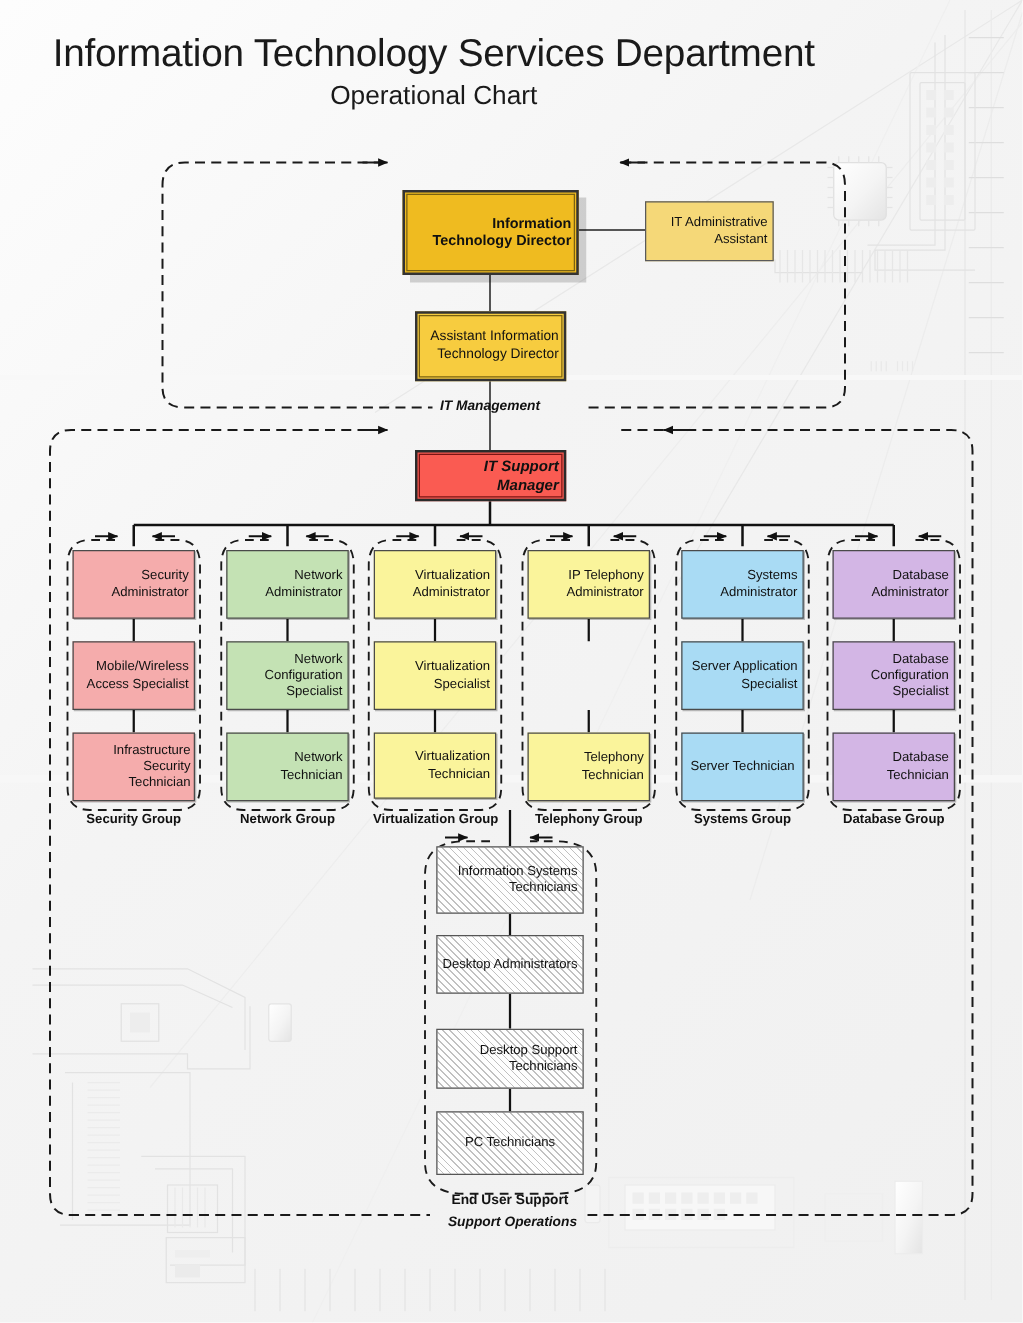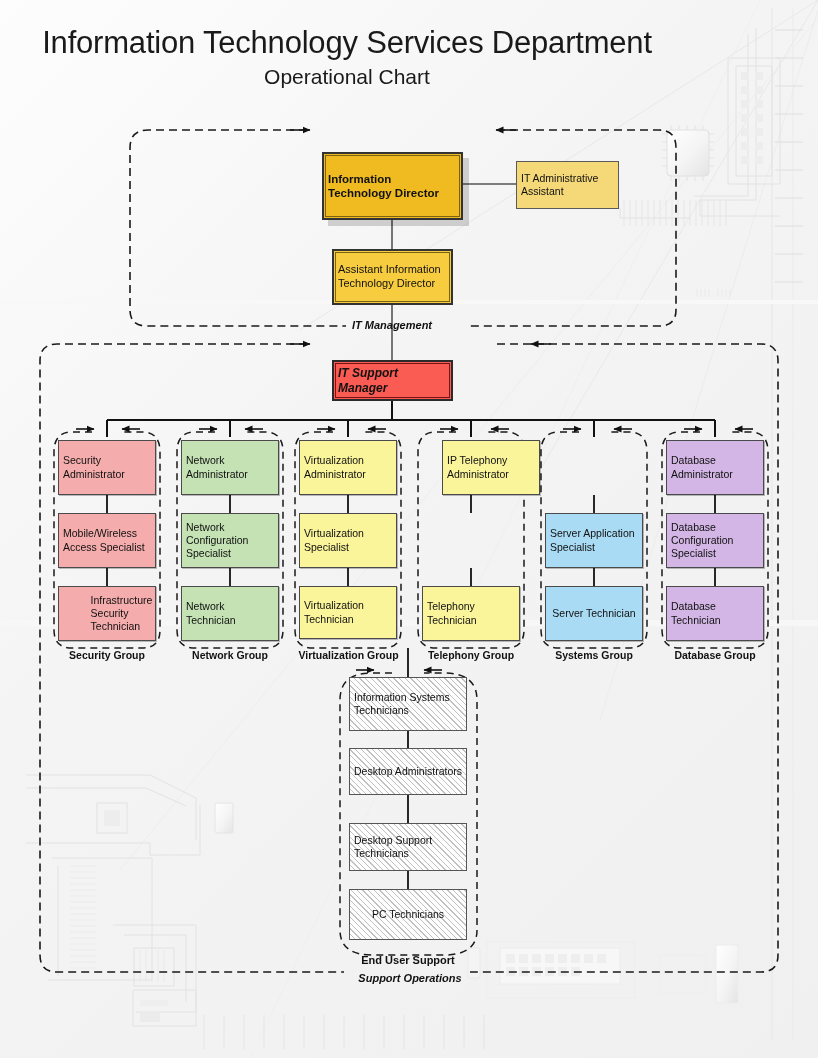--- a/index.html
+++ b/index.html
@@ -53,21 +53,21 @@
     line-height: 1.1;
   }
   
   .node {
     position: absolute;
     box-sizing: border-box;
     border: 1px solid #4d4d4d;
     display: flex;
     align-items: center;
     justify-content: center;
-    text-align: left;
+    text-align: right;
     font-size: 10.5px;
     color: #111;
     line-height: 1.25;
     padding: 2px 4px;
     z-index: 6;
   }
   .node span { display: block; }
 
   .node.director {
     border: 2px solid #333;
@@ -473,28 +473,31 @@
     <span>Virtualization Administrator</span>
     </div>
   <div class="node group-box" style="left:299px; top:513px; width:98px; height:55px; background:#FAF49B;">
     <span>Virtualization Specialist</span>
     </div>
   <div class="node group-box" style="left:299px; top:586px; width:98px; height:53px; background:#FAF49B;">
     <span>Virtualization Technician</span>
     </div>
   <div class="caption group-label" style="left:286px; top:649px; width:125px;">Virtualization Group</div>
 
-  <div class="node group-box" style="left:422px; top:440px; width:98px; height:55px; background:#FAF49B;margin-left:20px;">
+  <div class="node group-box" style="left:422px; top:440px; width:98px; height:55px; background:#FAF49B;">
     <span>IP Telephony Administrator</span>
     </div>
   <div class="node group-box" style="left:422px; top:586px; width:98px; height:55px; background:#FAF49B;">
     <span>Telephony Technician</span>
     </div>
   <div class="caption group-label" style="left:411px; top:649px; width:120px;">Telephony Group</div>
 
+  <div class="node group-box" style="left:545px; top:440px; width:98px; height:55px; background:#A9DBF4;">
+    <span>Systems Administrator</span>
+    </div>
   <div class="node group-box" style="left:545px; top:513px; width:98px; height:55px; background:#A9DBF4;">
     <span>Server Application Specialist</span>
     </div>
   <div class="node group-box" style="left:545px; top:586px; width:98px; height:55px; background:#A9DBF4;">
     <span>Server Technician</span>
     </div>
   <div class="caption group-label" style="left:534px; top:649px; width:120px;">Systems Group</div>
 
   <div class="node group-box" style="left:666px; top:440px; width:98px; height:55px; background:#D3B6E5;">
     <span>Database Administrator</span>

